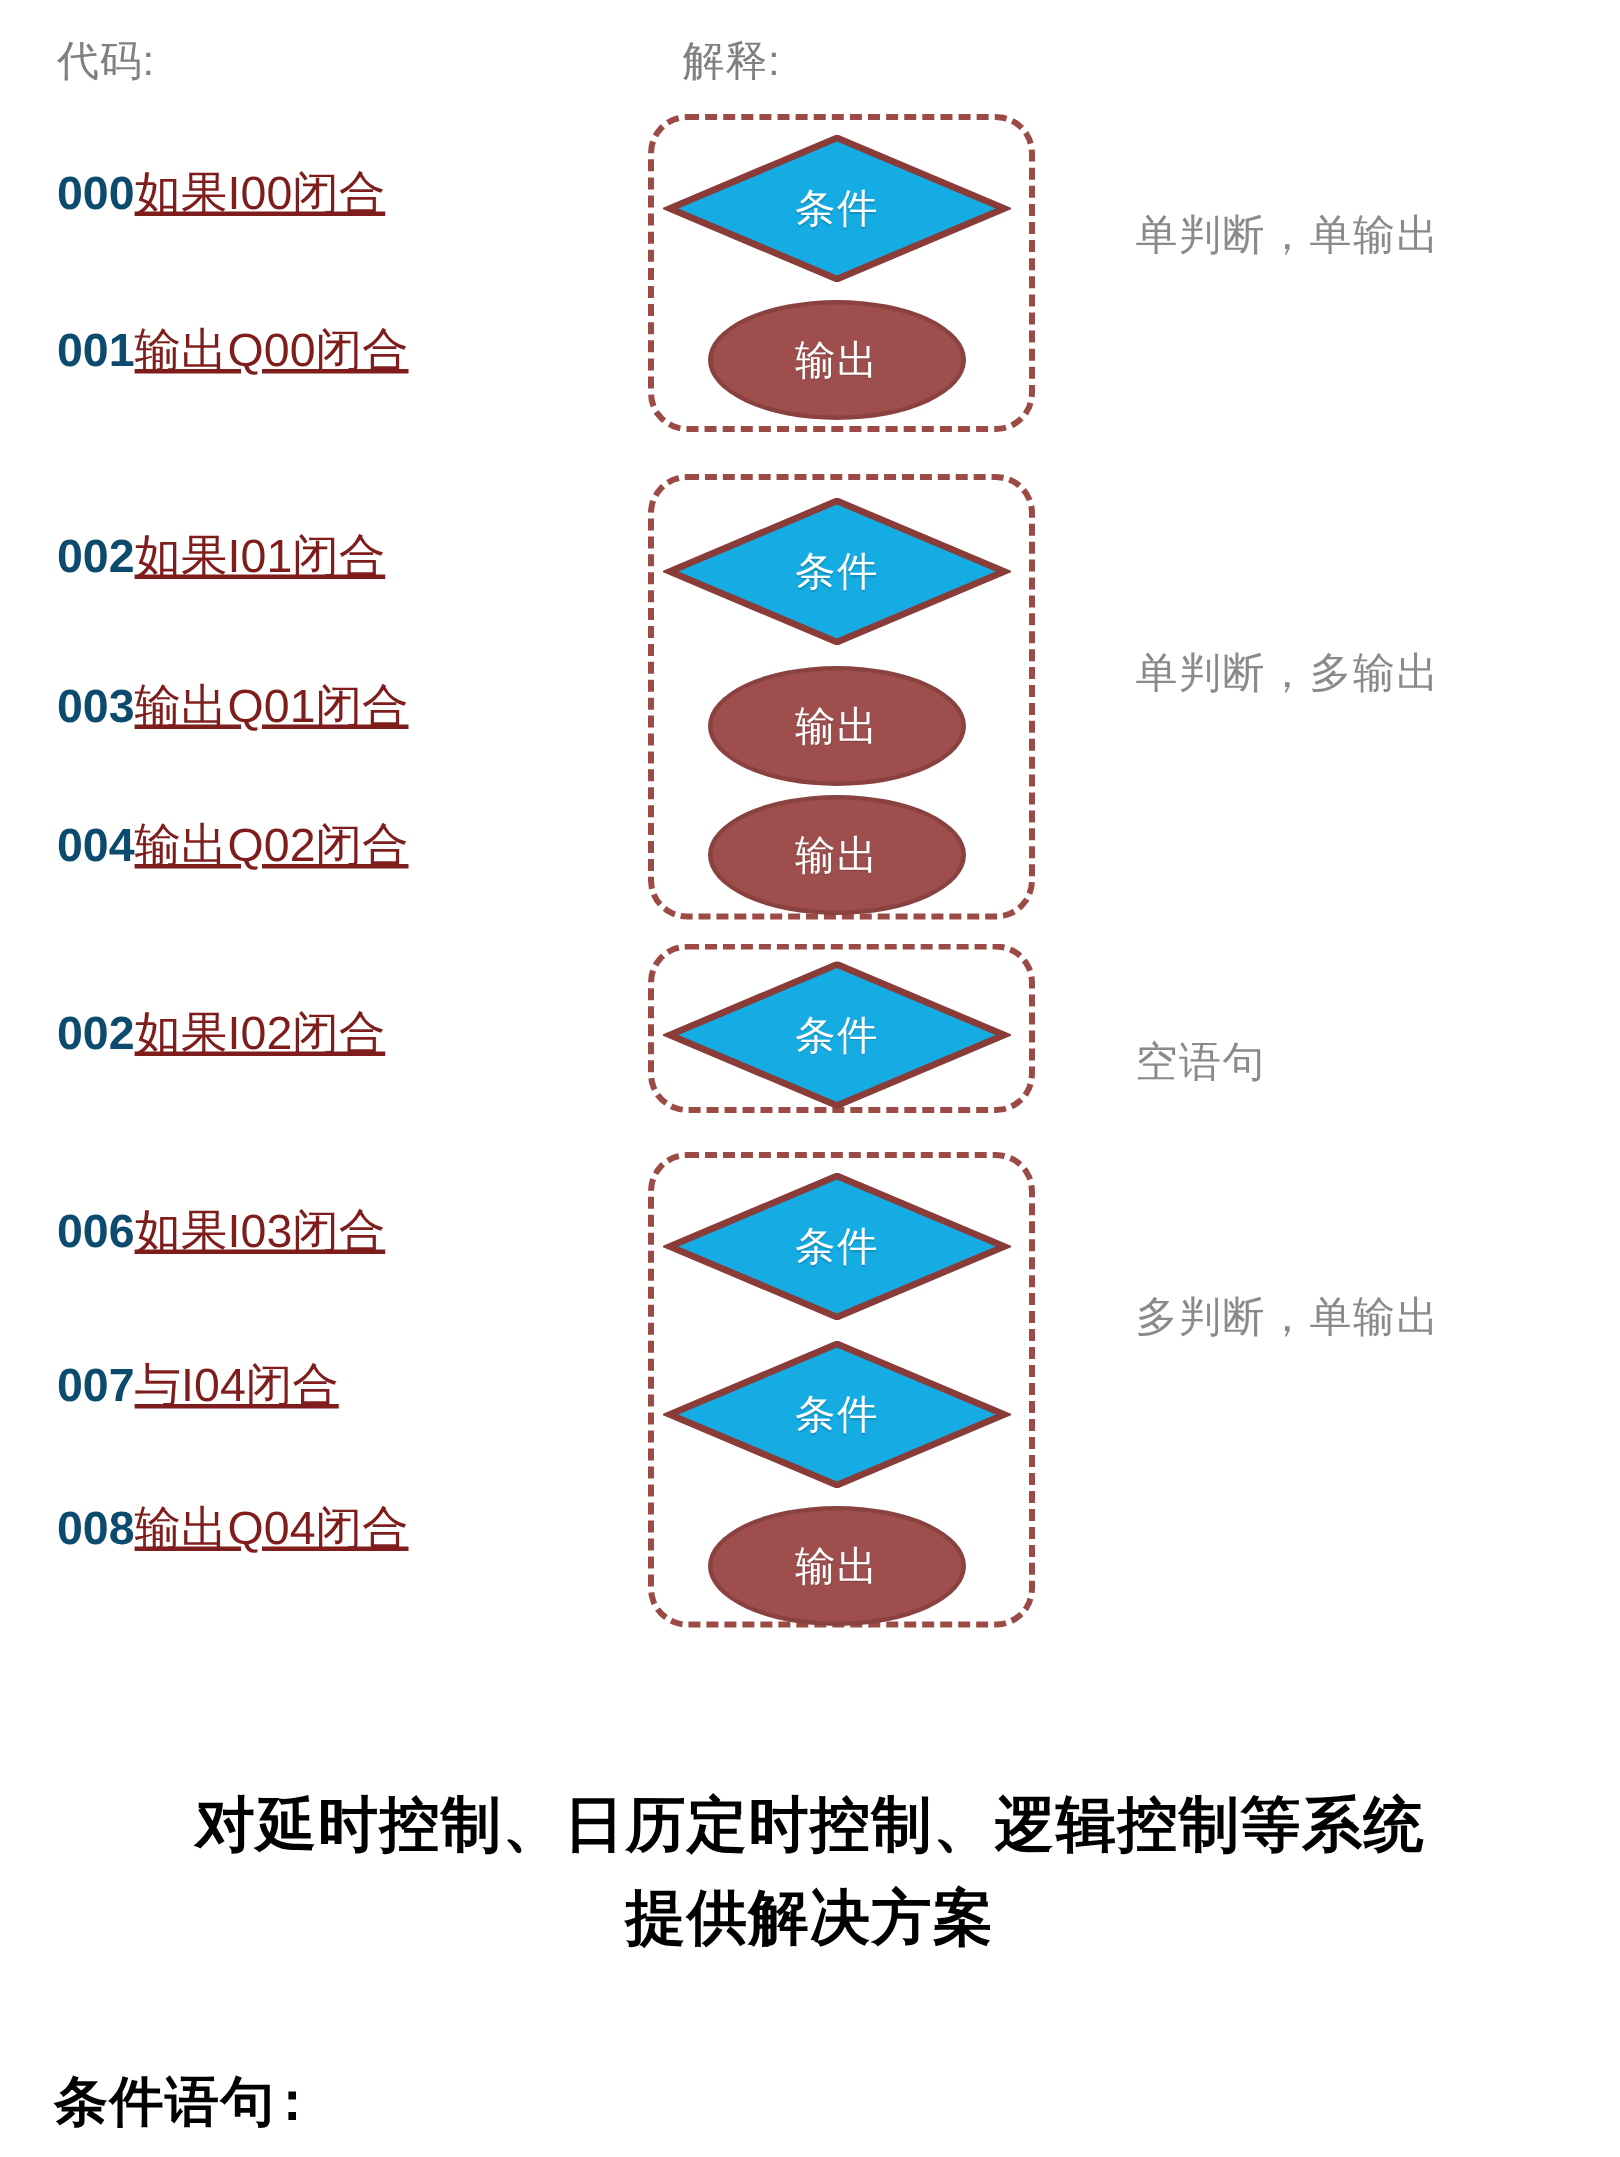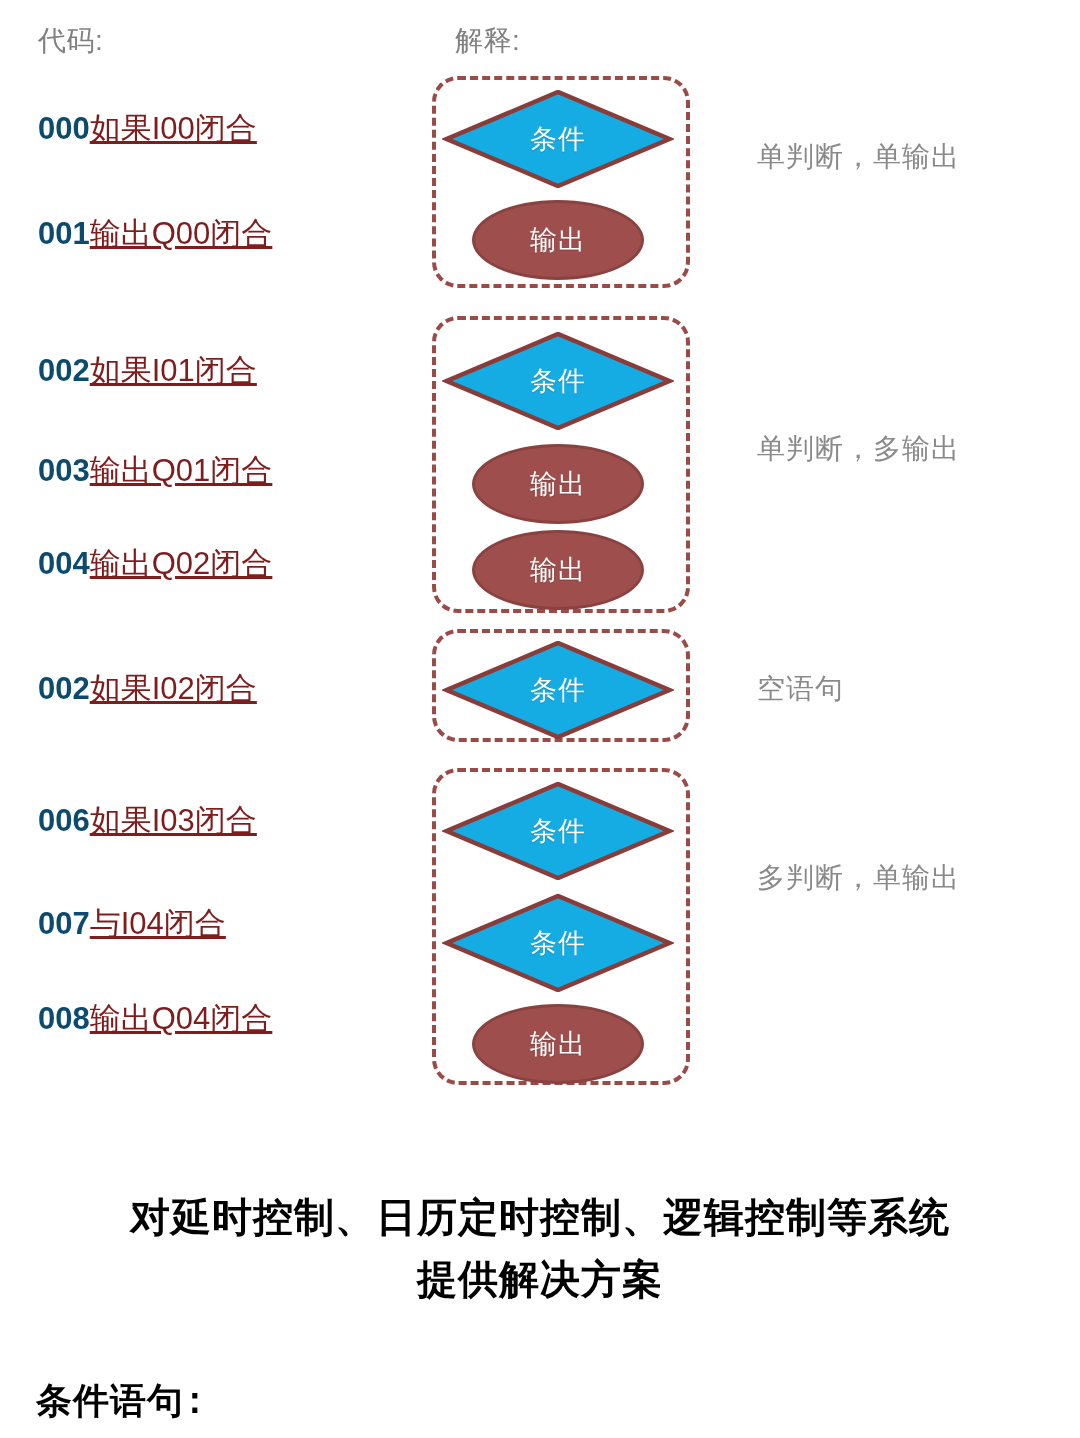--- a/index.html
+++ b/index.html
@@ -212,21 +212,21 @@
       <div class="shape" style="left: 36px; top: 232px; width: 172px; height: 80px;">
         <div class="ellipse-body" style="background: rgb(158, 79, 77); border-color: rgb(138, 66, 64);"></div>
         <span class="shape-label">输出</span>
       </div>
     </div>
   </div>
 
 <div class="abs" id="explanation-column" style="left:0;top:0;width:937px;height:1120px;">
     <div class="expl-label" style="top: 143px;">单判断，单输出</div>
     <div class="expl-label" style="top: 388px; margin-top: 47px;">单判断，多输出</div>
-    <div class="expl-label" style="top: 675px;">空语句</div>
+    <div class="expl-label" style="top: 694px;">空语句</div>
     <div class="expl-label" style="top: 864px;">多判断，单输出</div>
   </div>
 
 <div id="bottom-block">
     <div class="para-line">对延时控制、日历定时控制、逻辑控制等系统</div>
     <div class="para-line">提供解决方案</div>
   </div>
 
 <div id="footer-note">条件语句:</div>
 

